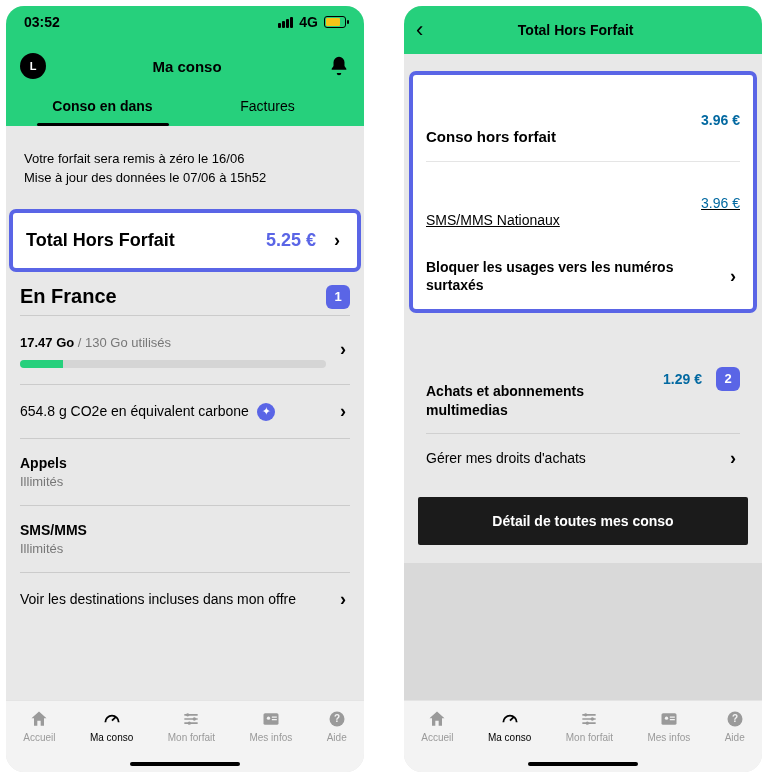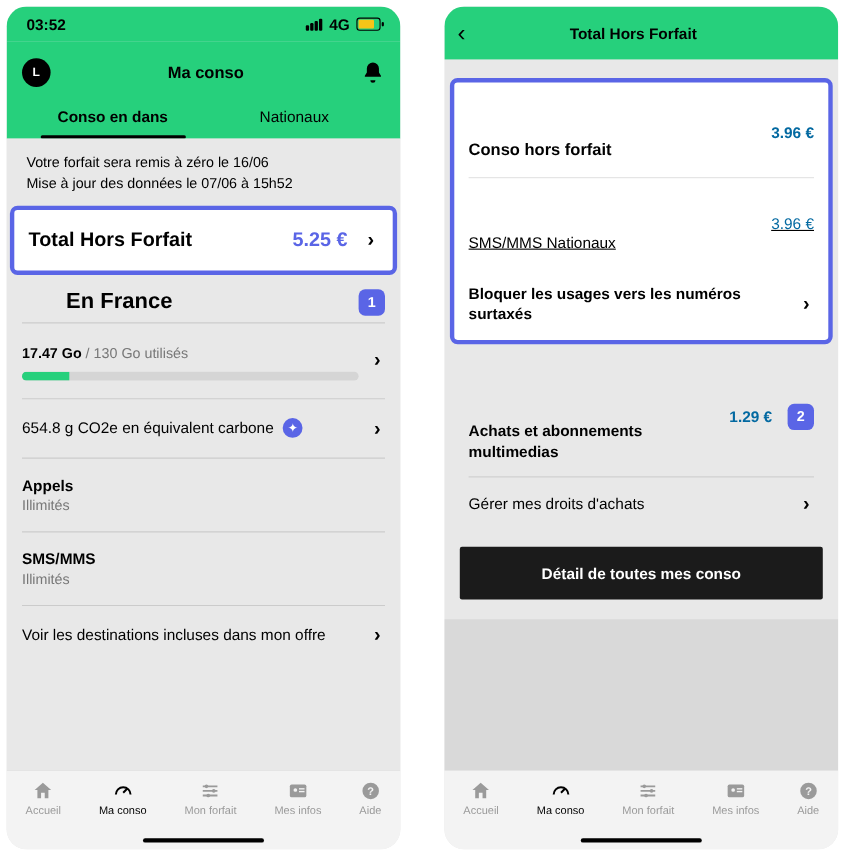--- a/index.html
+++ b/index.html
@@ -54,35 +54,35 @@
   .header-row { display:flex; align-items:center; justify-content:space-between; height:44px;}
   .avatar {width:26px;height:26px;border-radius:50%;background:#000;color:#fff;display:flex;align-items:center;justify-content:center;font-size:11px;font-weight:600;}
   .header-title{font-weight:700;font-size:15px;color:#000;}
   .tabs { display:flex; }
   .tab { flex:1; text-align:center; padding:10px 0 12px; font-size:14px; color:#000; position:relative;}
   .tab.active { font-weight:700; }
   .tab.active::after{content:"";position:absolute;left:10%;right:10%;bottom:0;height:3px;background:#000;border-radius:2px;}
   
   .body { flex:1; overflow:hidden; background:#e8e8e8; position:relative;}
   .banner {
-    padding:13px 18px; font-size:13px; color:#000; line-height:1.45;
+    padding:24px 18px; font-size:13px; color:#000; line-height:1.45;
   }
   .card {
     background:#fff; margin:0 6px; border-radius:4px;
     padding:18px 14px; display:flex; align-items:center; justify-content:space-between;
     box-shadow:0 1px 2px rgba(0,0,0,0.08);
   }
   .card-highlight { outline:4px solid #5a65e6; outline-offset:-1px;}
   .card-title{font-weight:800;font-size:18px;color:#000;}
   .card-price{font-weight:800;font-size:18px;color:#5a65e6;}
   .section {
     margin-top:16px; padding:0 14px;
   }
   .section-head{display:flex;align-items:center;justify-content:space-between;margin-bottom:6px;}
-  .section-title{font-weight:800;font-size:20px;color:#000;margin-left:40px;}
+  .section-title{font-weight:800;font-size:20px;color:#000;}
   .tag {width:24px;height:24px;border-radius:6px;background:#5a65e6;color:#fff;font-weight:700;font-size:13px;display:flex;align-items:center;justify-content:center;}
   .row {
     padding:16px 0; border-top:1px solid rgba(0,0,0,0.12);
     display:flex; align-items:center; justify-content:space-between; gap:10px;
   }
   .row:first-of-type{border-top:none;}
   .row-left{flex:1;}
   .row-label{font-weight:700;font-size:14px;color:#000;}
   .row-sub{font-size:13px;color:#000;margin-top:3px;}
   .row-sub .muted{color:#777;}
@@ -148,21 +148,21 @@
         <div class="avatar">L</div>
         <div class="header-title">Ma conso</div>
         <div>
           <svg width="22" height="22" viewBox="0 0 24 24">
               <path fill="#000" d="M12 2a6 6 0 0 0-6 6v4l-2 3v1h16v-1l-2-3V8a6 6 0 0 0-6-6zm0 20a2.5 2.5 0 0 0 2.5-2.5h-5A2.5 2.5 0 0 0 12 22z"></path>
             </svg>
         </div>
       </div>
       <div class="tabs">
         <div class="tab active">Conso en dans</div>
-        <div class="tab">Nationaux</div>
+        <div class="tab">Factures</div>
       </div>
     </div>
 
     <div class="body">
       <div class="banner">
         <div>Votre forfait sera remis à zéro le 16/06</div>
         <div>Mise à jour des données le 07/06 à 15h52</div>
       </div>
 
       <div class="card card-highlight">

